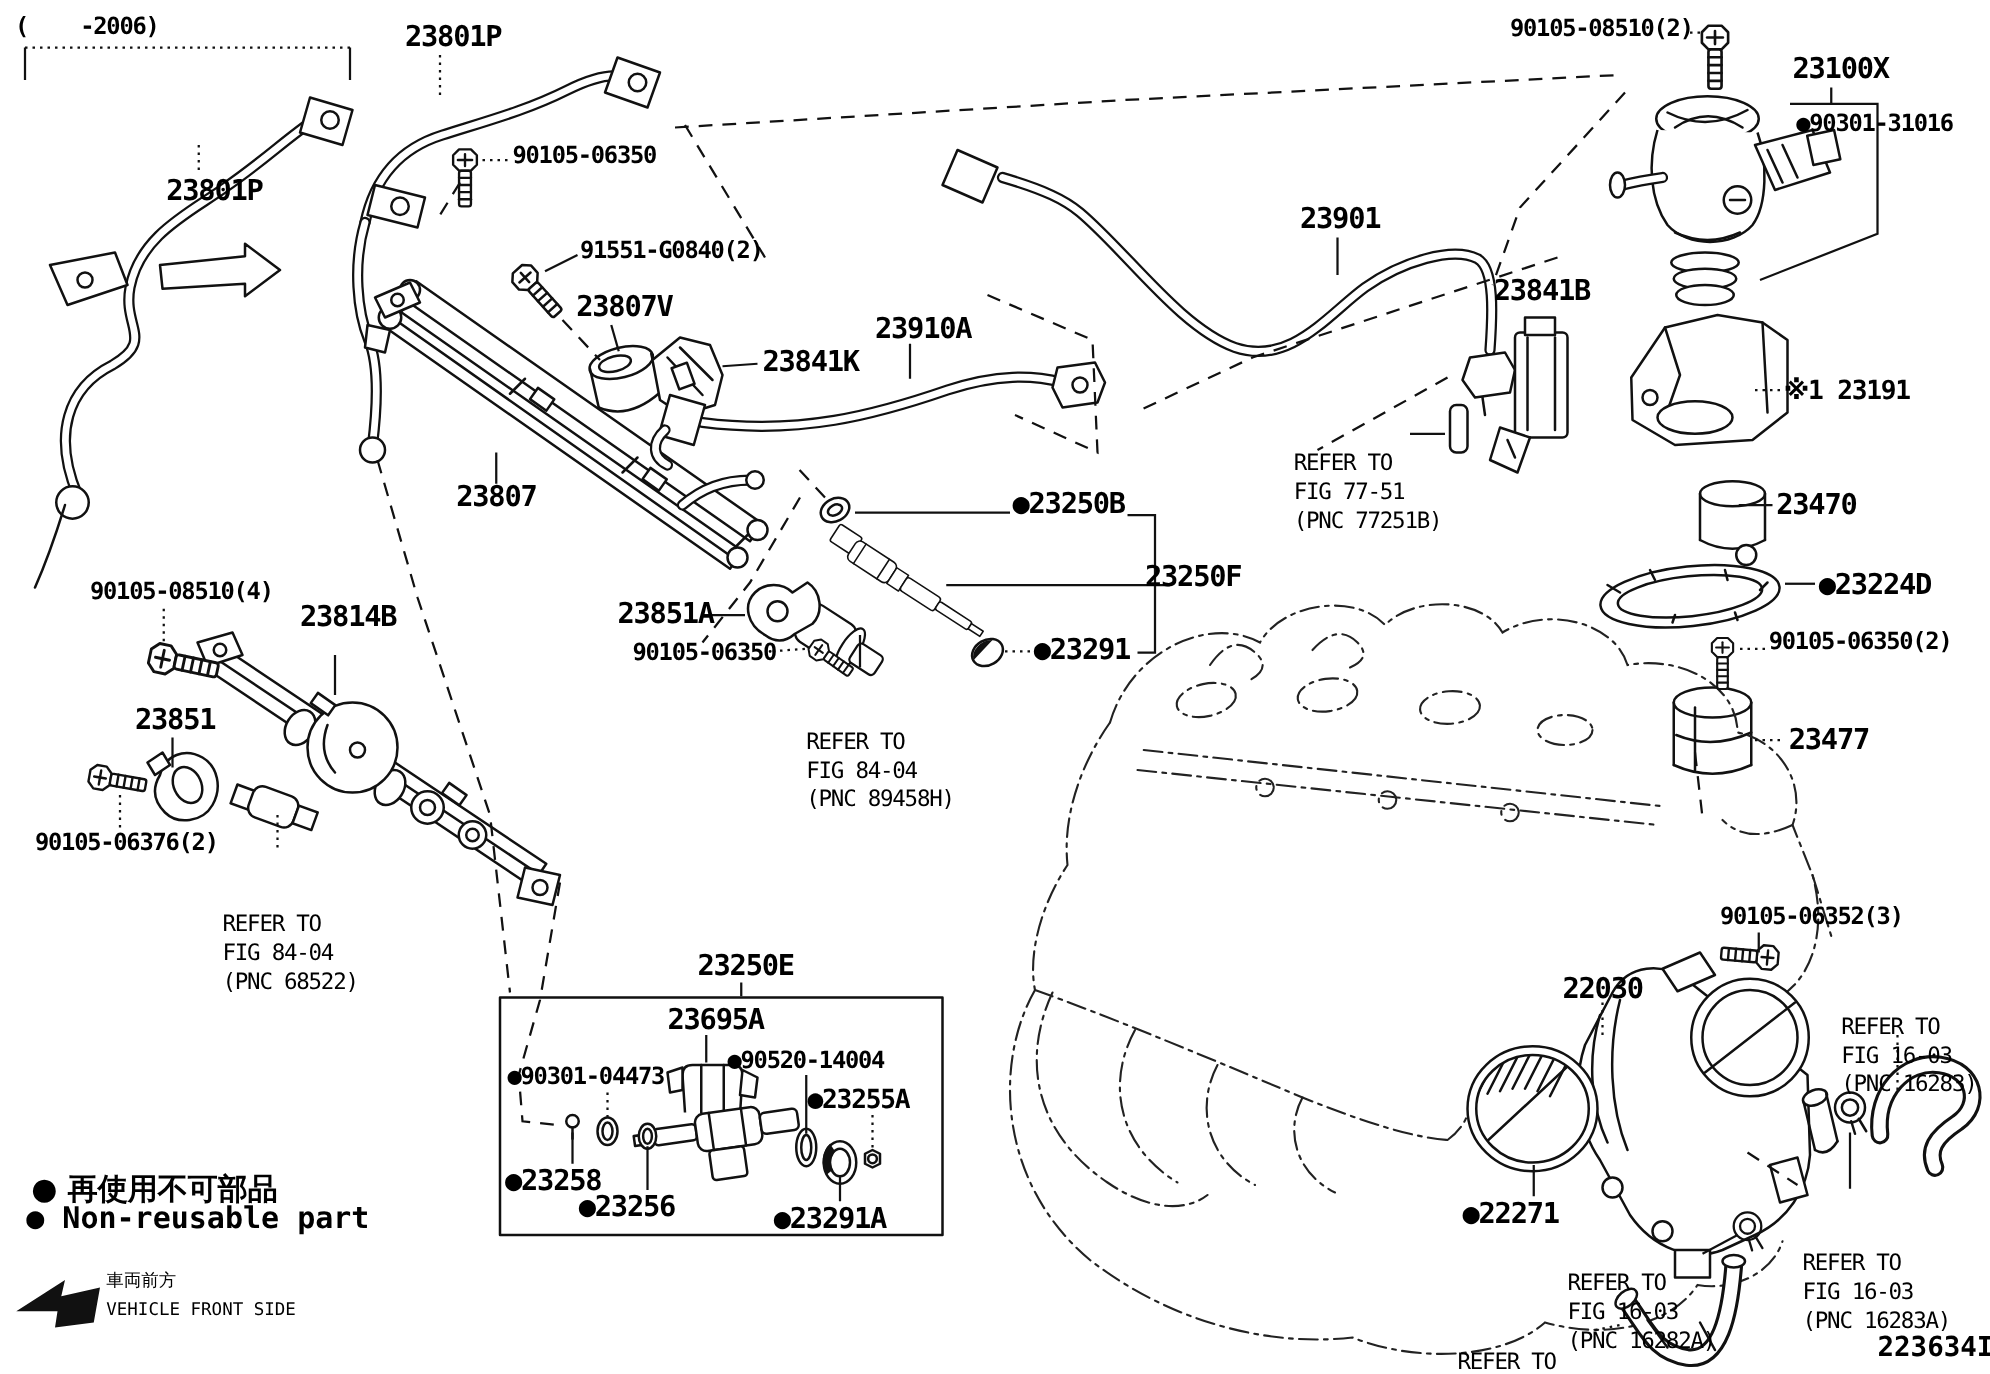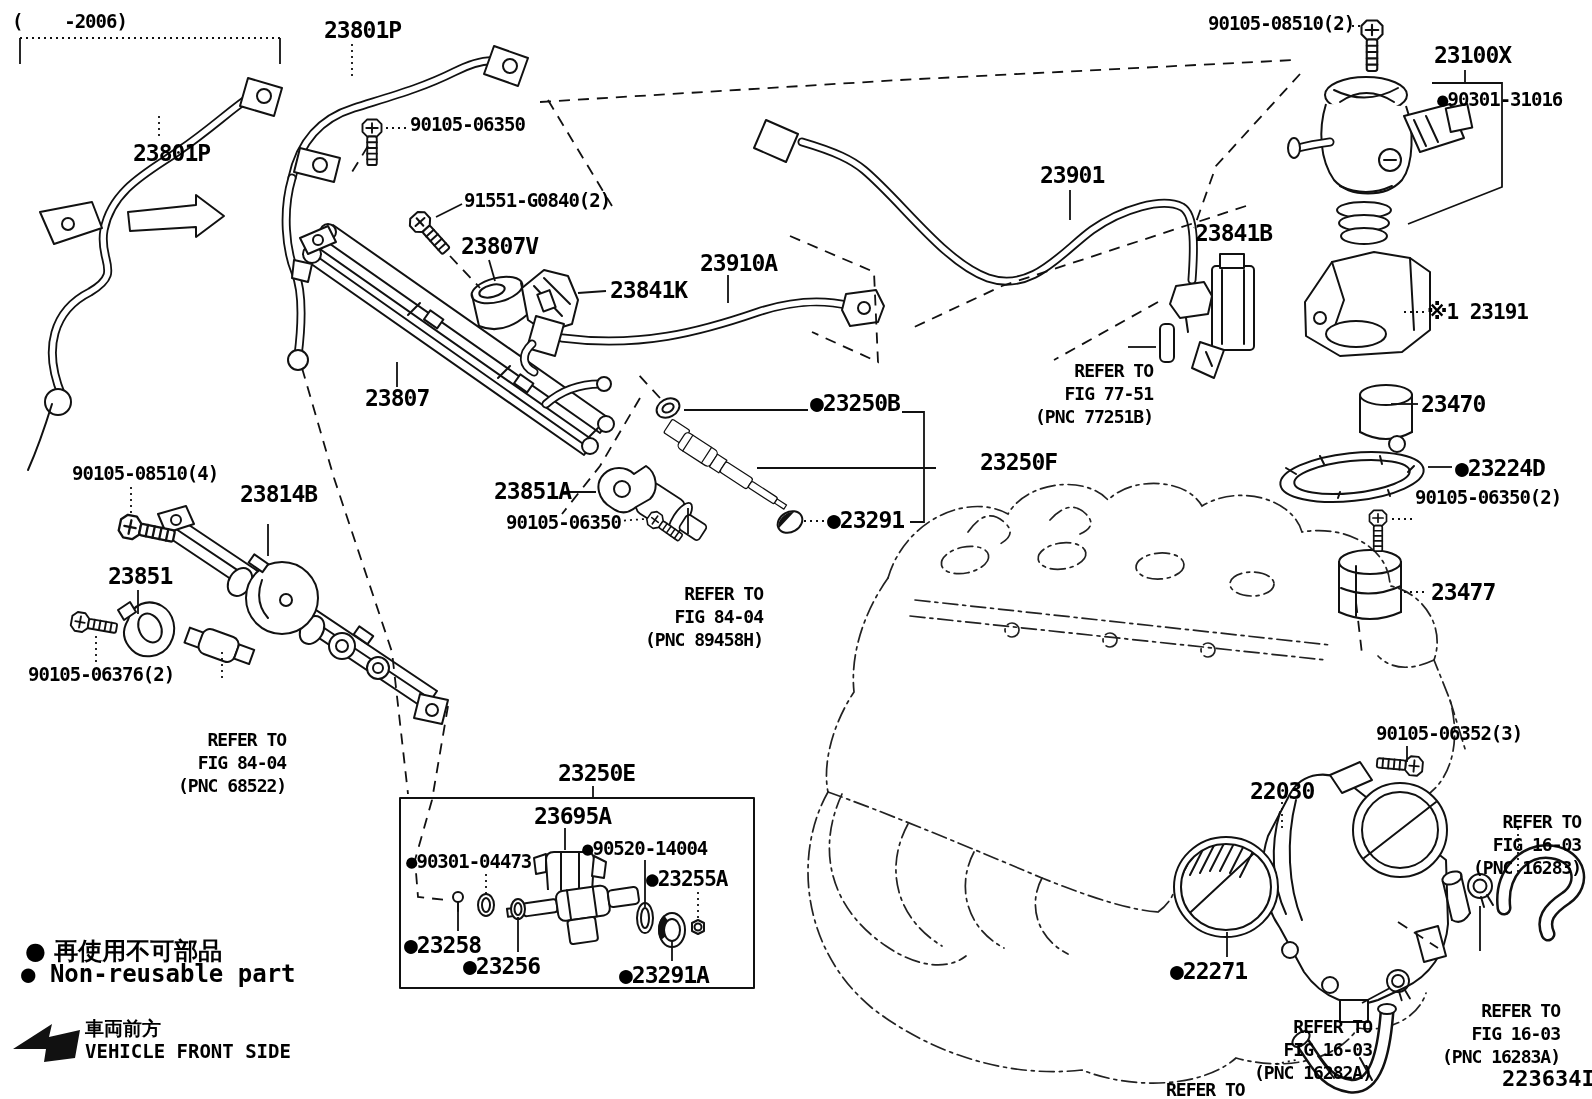--- a/index.html
+++ b/index.html
@@ -3,24 +3,24 @@
 <meta charset="utf-8">
 <style>
   html,body{margin:0;padding:0;background:#fff;}
   .stage{position:relative;width:1592px;height:1099px;background:#fff;overflow:hidden;
          font-family:"DejaVu Sans Mono","DejaVu Sans",monospace;color:#000;}
   svg{position:absolute;left:0;top:0;}
   .lbl{position:absolute;font-weight:bold;white-space:pre;letter-spacing:-1px;line-height:1.05;}
   .s23{font-size:23px;}
   .s21{font-size:21px;}
   .s20{font-size:19px;}
-  .note{position:absolute;font-weight:bold;font-size:18px;line-height:23px;letter-spacing:-1px;white-space:pre;text-align:right;}
+  .note{position:absolute;font-weight:normal;font-size:18px;line-height:23px;letter-spacing:-1px;white-space:pre;}
   .legend{position:absolute;font-weight:bold;font-size:24px;letter-spacing:0;}
   .legend-jp{font-family:"DejaVu Sans",sans-serif;}
-  .front{position:absolute;font-weight:bold;font-size:19px;}
+  .front{position:absolute;font-weight:normal;font-size:14px;}
   .drawno{position:absolute;font-weight:bold;font-size:22px;letter-spacing:0;}
   
   .ln{stroke:#111;fill:none;stroke-width:2;stroke-linecap:round;stroke-linejoin:round;}
   .lnf{stroke:#111;fill:#fff;stroke-width:2;stroke-linejoin:round;}
   .ld{stroke:#111;fill:none;stroke-width:1.8;}
   .dot{stroke:#111;fill:none;stroke-width:1.8;stroke-dasharray:2 4;}
   .dsh{stroke:#111;fill:none;stroke-width:1.8;stroke-dasharray:11 8;}
   .ph{stroke:#222;fill:none;stroke-width:1.7;stroke-dasharray:15 5 3 5;stroke-linecap:round;}
   .tubo{stroke:#111;fill:none;stroke-width:9;stroke-linecap:round;}
   .tubi{stroke:#fff;fill:none;stroke-width:5.4;stroke-linecap:round;}
@@ -494,25 +494,25 @@
   <div class="lbl s20" style="left:1208px;top:14px">90105-08510(2)</div>
   <div class="lbl s23" style="left:1434px;top:43px">23100X</div>
   <div class="lbl s20" style="left:1437px;top:90px">●90301-31016</div>
   <div class="lbl s23" style="left:1195px;top:221px">23841B</div>
   <div class="lbl s21" style="left:1427px;top:301px">※1 23191</div>
   <div class="note" style="left:1035px;top:313px">
     <div>REFER TO</div><div>FIG 77-51</div><div>(PNC 77251B)</div>
   </div>
   <div class="lbl s23" style="left:1421px;top:392px">23470</div>
   <div class="lbl s23" style="left:1455px;top:456px">●23224D</div>
-  <div class="lbl s20" style="left:1415px;top:488px">90105-06350(2)</div>
+  <div class="lbl s20" style="left:1415px;top:504px">90105-06350(2)</div>
   <div class="lbl s23" style="left:1431px;top:580px">23477</div>
   <div class="lbl s23" style="left:365px;top:386px">23807</div>
   <div class="lbl s23" style="left:810px;top:391px">●23250B</div>
-  <div class="lbl s23" style="left:980px;top:450px">23250F</div>
+  <div class="lbl s23" style="left:916px;top:450px">23250F</div>
   <div class="lbl s23" style="left:827px;top:508px">●23291</div>
   <div class="lbl s23" style="left:494px;top:479px">23851A</div>
   <div class="lbl s20" style="left:506px;top:513px">90105-06350</div>
   <div class="note" style="left:645px;top:536px">
     <div>REFER TO</div><div>FIG 84-04</div><div>(PNC 89458H)</div>
   </div>
   <div class="lbl s20" style="left:72px;top:464px">90105-08510(4)</div>
   <div class="lbl s23" style="left:240px;top:482px">23814B</div>
   <div class="lbl s23" style="left:108px;top:564px">23851</div>
   <div class="lbl s20" style="left:28px;top:665px">90105-06376(2)</div>

